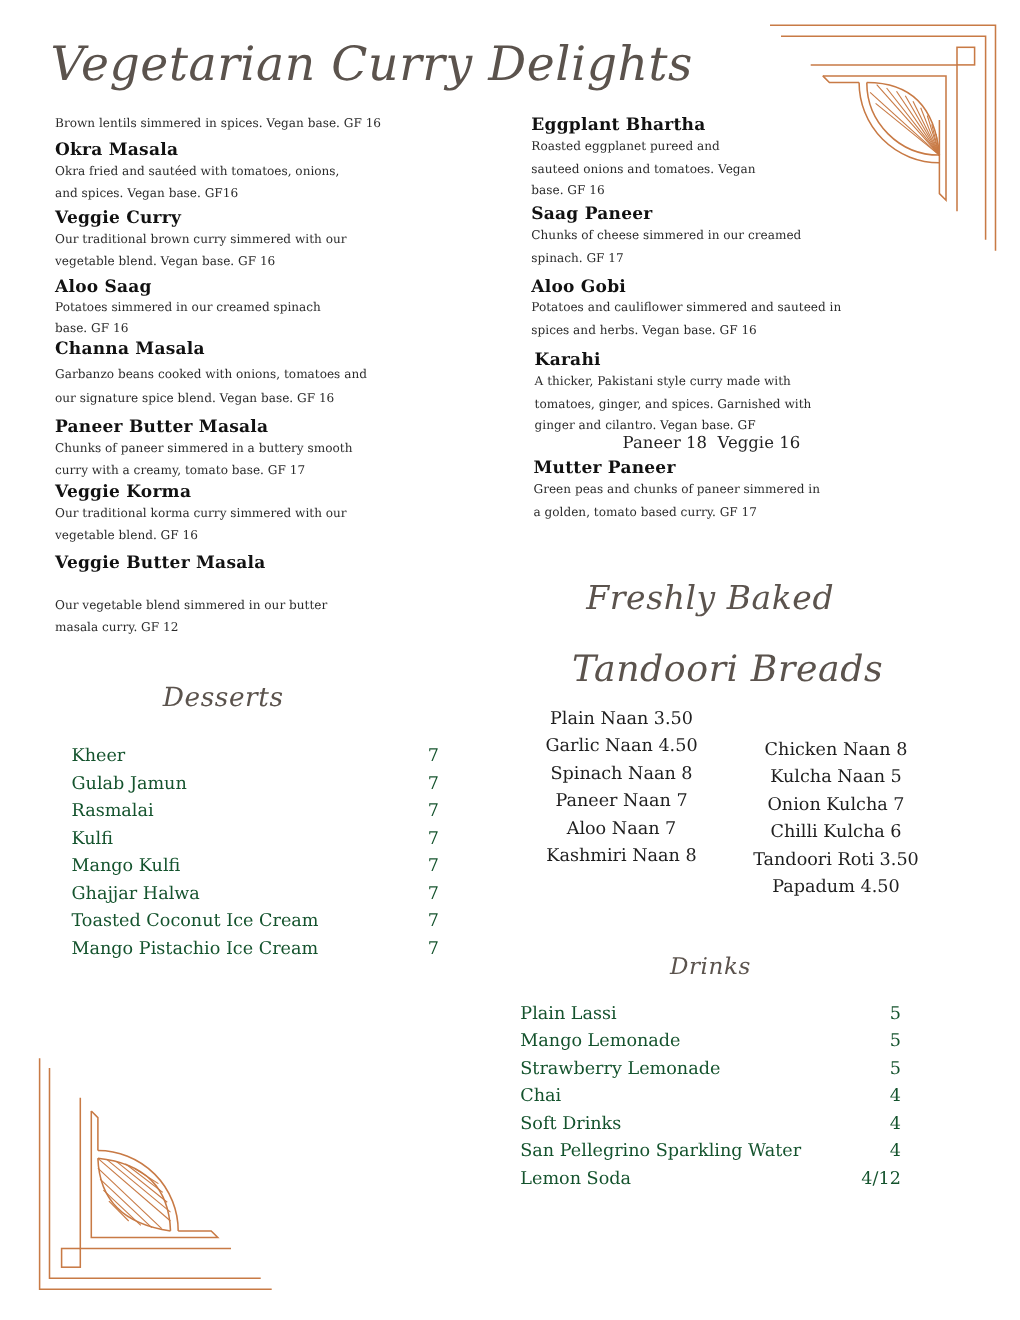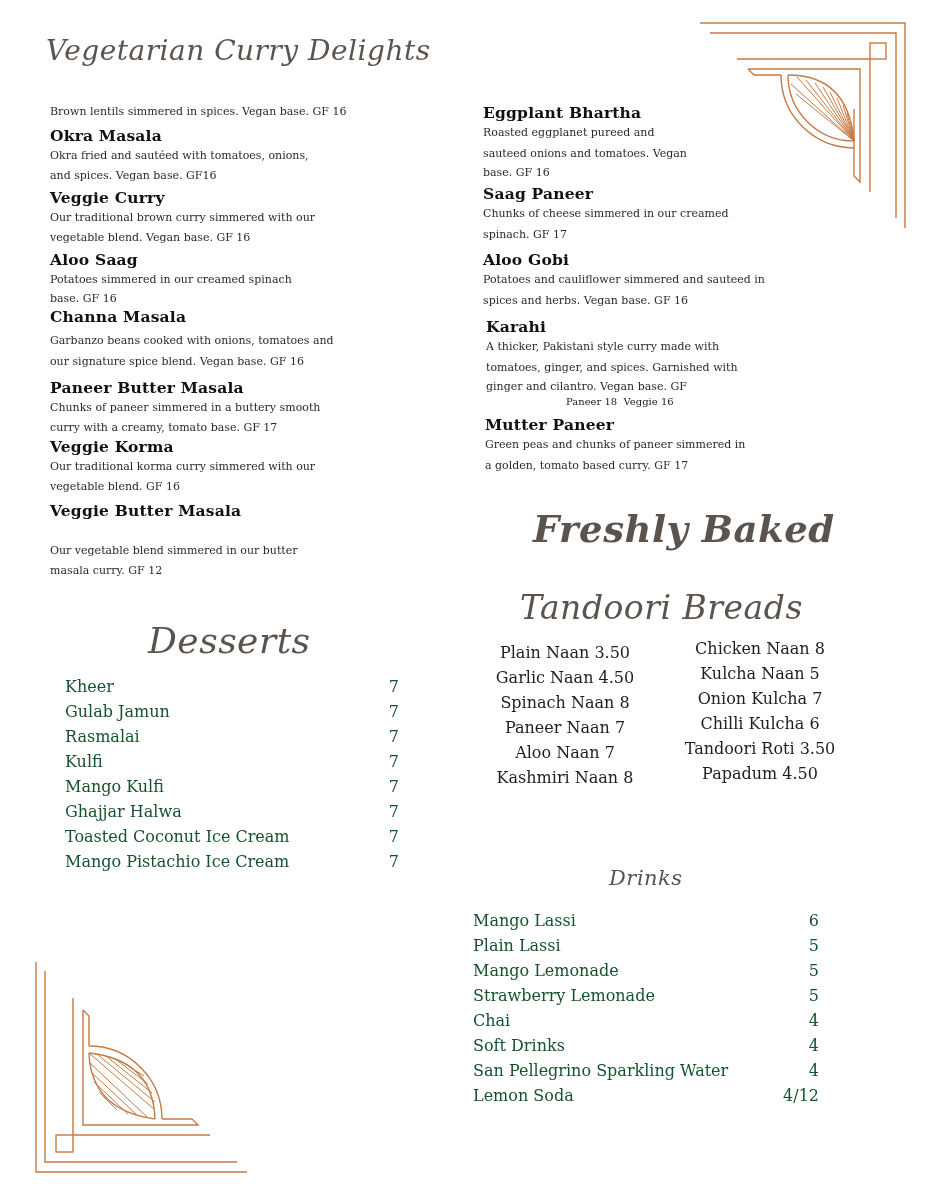--- a/index.html
+++ b/index.html
@@ -5,21 +5,21 @@
     html, body { margin:0; padding:0; }
     body {
       width:927px; height:1200px; background:#ffffff; position:relative; overflow:hidden;
       font-family:"DejaVu Serif", serif; color:#222;
     }
     .abs { position:absolute; }
     .script {
       font-family:"DejaVu Serif", serif; font-style:italic; color:#5b534d;
       letter-spacing:0.5px; font-weight:normal;
     }
-    .h-main { left:46px; top:34px; font-size:28px;text-align:center; }
+    .h-main { left:46px; top:34px; font-size:43px;text-align:center; }
     .item-name { font-weight:bold; font-size:15.5px; color:#111; line-height:20px; letter-spacing:0.2px; }
     .item-desc { font-size:11px; color:#2a2a2a; line-height:20.5px; }
     .list-row { display:flex; justify-content:space-between; font-size:16px; line-height:25px; color:#14532d; }
     .bread-col { font-size:16px; line-height:25px; color:#1e1e1e; text-align:center; }
     svg.corner { position:absolute; }
   </style>
 </head>
 <body>
 
 <svg class="corner" style="left:690px; top:10px;" width="237" height="250" viewBox="0 0 237 250">
@@ -132,30 +132,30 @@
   <div style="margin-top:5px;">
     <div class="item-name">Aloo Gobi</div>
     <div class="item-desc">Potatoes and cauliflower simmered and sauteed in</div>
     <div class="item-desc">spices and herbs. Vegan base. GF 16</div>
   </div>
   <div style="margin-top:6px; padding-left:3px;">
     <div class="item-name">Karahi</div>
     <div class="item-desc">A thicker, Pakistani style curry made with</div>
     <div class="item-desc">tomatoes, ginger, and spices. Garnished with</div>
     <div class="item-desc" style="line-height:17px;">ginger and cilantro. Vegan base. GF</div>
-    <div style="font-size:10px; line-height:14px; padding-left:80px; white-space:pre;">Paneer 18  Veggie 16</div>
+    <div style="font-size:15px; line-height:14px; padding-left:80px; white-space:pre;">Paneer 18  Veggie 16</div>
   </div>
   <div style="margin-top:6px; padding-left:2px;">
     <div class="item-name">Mutter Paneer</div>
     <div class="item-desc">Green peas and chunks of paneer simmered in</div>
     <div class="item-desc">a golden, tomato based curry. GF 17</div>
   </div>
 </div>
 
-<div class="abs script" style="left:148px; top:620px; font-size:36px;">Desserts</div>
+<div class="abs script" style="left:148px; top:620px; font-size:24px;">Desserts</div>
 <div class="abs" style="left:65px; top:674px; width:334px;">
   <div class="list-row">
       <span>Kheer</span>
       <span>7</span>
     </div>
   <div class="list-row">
       <span>Gulab Jamun</span>
       <span>7</span>
     </div>
   <div class="list-row">
@@ -177,46 +177,42 @@
   <div class="list-row">
       <span>Toasted Coconut Ice Cream</span>
       <span>7</span>
     </div>
   <div class="list-row">
       <span>Mango Pistachio Ice Cream</span>
       <span>7</span>
     </div>
 </div>
 
-<div class="abs script" style="left:533px; top:507px; font-size:37px;font-weight:bold;">Freshly Baked</div>
+<div class="abs script" style="left:533px; top:527px; font-size:30px;">Freshly Baked</div>
 <div class="abs script" style="left:520px; top:588px; font-size:33px;">Tandoori Breads</div>
 <div class="abs bread-col" style="left:480px; top:640px; width:170px;">
   <div>Plain Naan 3.50</div>
   <div>Garlic Naan 4.50</div>
   <div>Spinach Naan 8</div>
   <div>Paneer Naan 7</div>
   <div>Aloo Naan 7</div>
   <div>Kashmiri Naan 8</div>
 </div>
-<div class="abs bread-col" style="left:670px; top:636px; width:180px;">
+<div class="abs bread-col" style="left:670px; top:668px; width:180px;">
   <div>Chicken Naan 8</div>
   <div>Kulcha Naan 5</div>
   <div>Onion Kulcha 7</div>
   <div>Chilli Kulcha 6</div>
   <div>Tandoori Roti 3.50</div>
   <div>Papadum 4.50</div>
 </div>
 
 <div class="abs script" style="left:609px; top:866px; font-size:21px;">Drinks</div>
 <div class="abs" style="left:473px; top:908px; width:346px;">
   <div class="list-row">
-      <span>Mango Lassi</span>
-      <span>6</span>
-    </div>
-  <div class="list-row">
       <span>Plain Lassi</span>
       <span>5</span>
     </div>
   <div class="list-row">
       <span>Mango Lemonade</span>
       <span>5</span>
     </div>
   <div class="list-row">
       <span>Strawberry Lemonade</span>
       <span>5</span>

